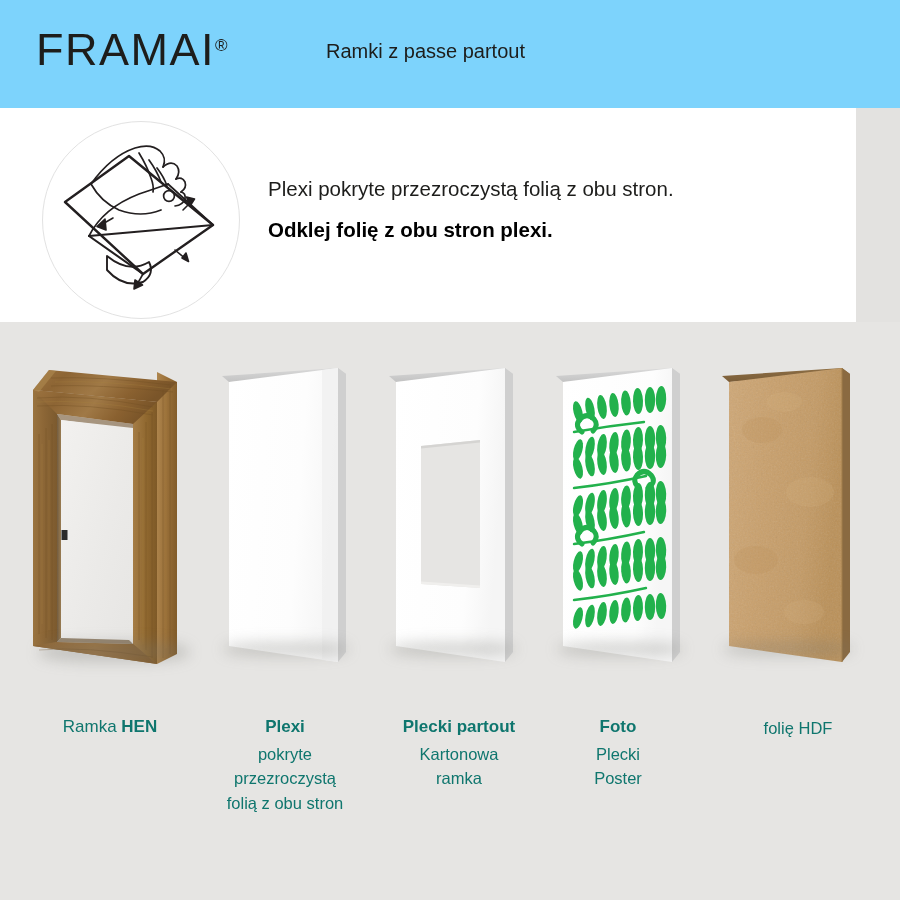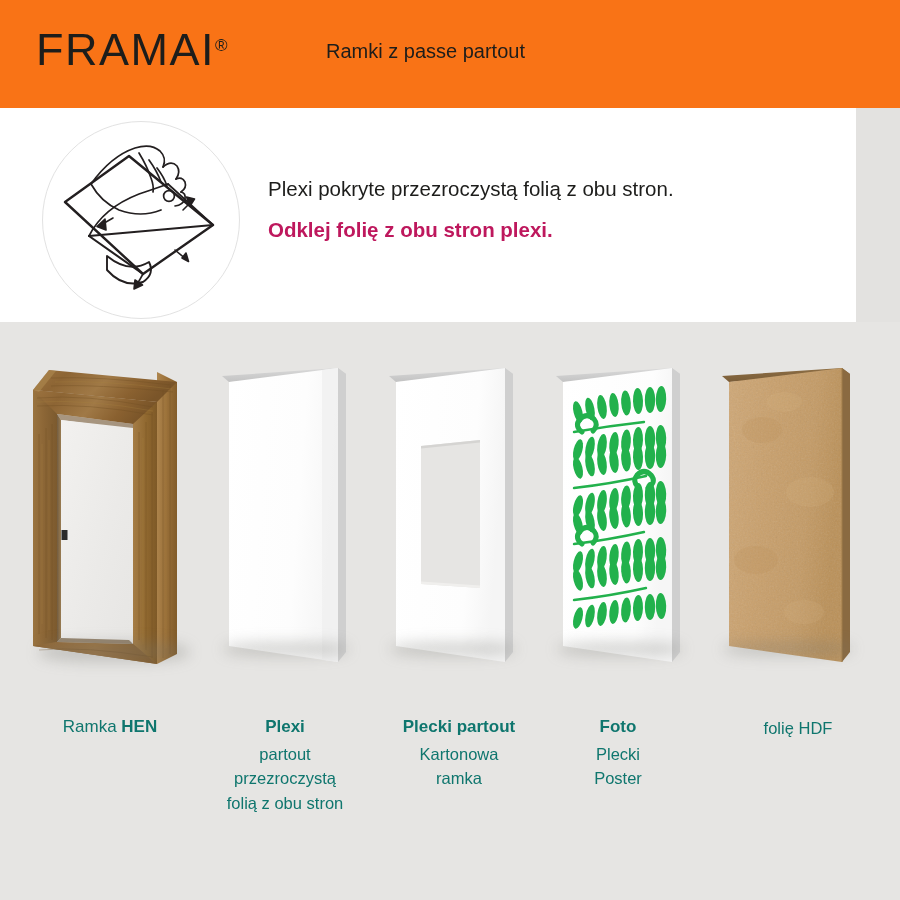--- a/index.html
+++ b/index.html
@@ -13,21 +13,21 @@
     font-family: "Liberation Sans", sans-serif;
     overflow: hidden;
     position: relative;
   }
 
   
   .header {
     position: absolute;
     left: 0; top: 0;
     width: 900px; height: 108px;
-    background: #f97316;
+    background: #7dd3fc;
   }
   .brand {
     position: absolute;
     left: 36px; top: 27px;
     font-size: 45px;
     letter-spacing: 1.5px;
     font-weight: 300;
     color: #1d1d1b;
     line-height: 1;
     white-space: nowrap;
@@ -72,21 +72,21 @@
   }
   .instr-line1 {
     font-size: 20.5px;
     color: #1d1d1b;
     font-weight: 400;
     line-height: 1.45;
     white-space: nowrap;
   }
   .instr-line2 {
     font-size: 20.5px;
-    color: #be185d;
+    color: #000000;
     font-weight: 700;
     line-height: 1.45;
     margin-top: 11px;
     white-space: nowrap;
   }
 
   
   .product-area {
     position: absolute;
     left: 0; top: 322px;
@@ -525,21 +525,21 @@
 
     <div class="label-col" style="left:10px; width:200px;">
       <div class="label-title">
         <span class="lt-reg">Ramka </span><span>HEN</span>
       </div>
     </div>
 
     <div class="label-col" style="left:190px; width:190px;">
       <div class="label-title">Plexi</div>
       <div class="label-sub">
-        <div>partout</div>
+        <div>pokryte</div>
         <div>przezroczystą</div>
         <div>folią z obu stron</div>
       </div>
     </div>
 
     <div class="label-col" style="left:364px; width:190px;">
       <div class="label-title">Plecki partout</div>
       <div class="label-sub">
         <div>Kartonowa</div>
         <div>ramka</div>

